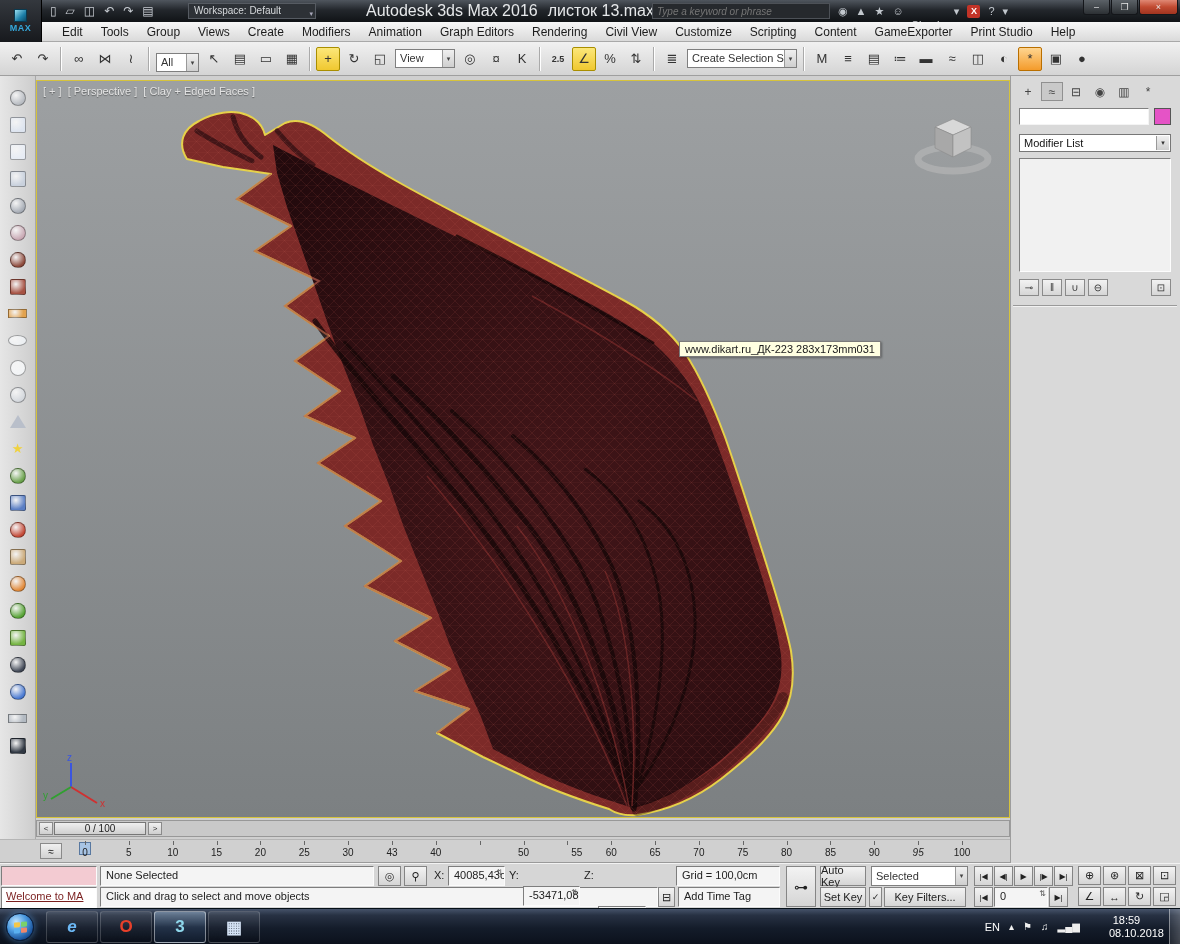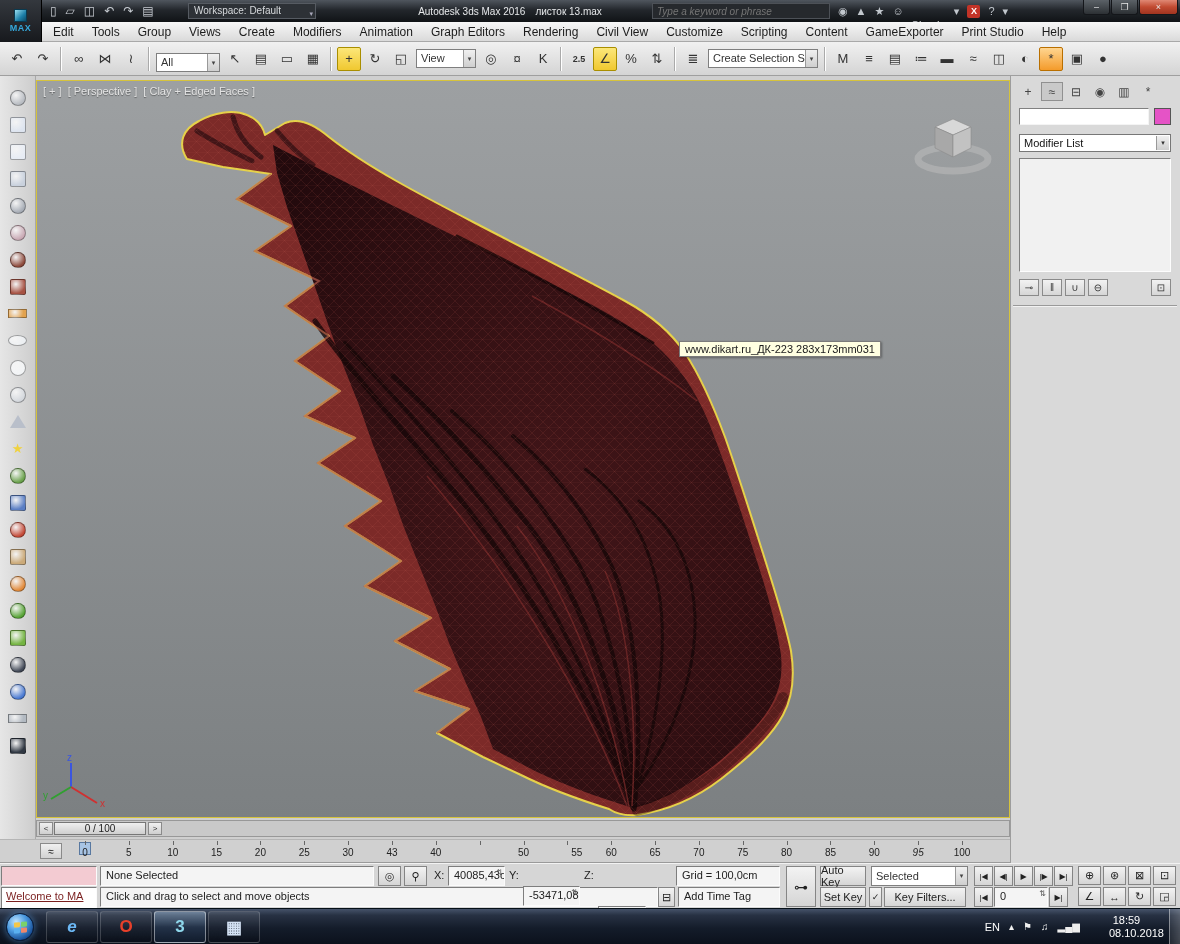--- a/index.html
+++ b/index.html
@@ -14,40 +14,40 @@
     background:linear-gradient(#34383e,#17191d);display:flex;flex-direction:column;
     align-items:center;justify-content:center;gap:1px;border-right:1px solid #000;}
   .logo-cube{width:13px;height:13px;background:linear-gradient(135deg,#9adff0,#1d7fa8 60%,#0c4a66);border:1px solid #0a3a50;}
   .logo-text{font-size:9px;font-weight:bold;color:#35aade;letter-spacing:.5px;}
   .qa{position:absolute;left:50px;top:0;height:22px;display:flex;align-items:center;gap:9px;}
   .qa-ic{color:#c9ced4;font-size:12px;line-height:1;}
   .workspace-dd{position:absolute;left:188px;top:3px;width:128px;height:16px;background:#2d3136;
     border:1px solid #565b62;color:#d6d9dc;font-size:10px;line-height:14px;padding:0 14px 0 5px;white-space:nowrap;}
   .ws-arrow{position:absolute;right:2px;top:3px;font-size:7px;color:#aab;}
   .title-block{position:absolute;left:340px;top:0;width:340px;height:22px;display:flex;align-items:center;
-    justify-content:center;gap:10px;color:#e6e8ea;font-size:10px;white-space:nowrap;}
+    justify-content:center;gap:10px;color:#e6e8ea;font-size:16px;white-space:nowrap;}
   .search-box{position:absolute;left:652px;top:3px;width:178px;height:16px;background:#26292d;
     border:1px solid #4d5157;color:#8f959c;font-size:10px;font-style:italic;padding:0 4px;outline:none;
     font-family:"Liberation Sans",sans-serif;}
   .tb-right{position:absolute;left:838px;top:0;height:22px;display:flex;align-items:center;gap:8px;
     color:#c2c7cd;font-size:11px;}
   .tb-ic{font-size:11px;line-height:1;}
   .x-red{background:#c23327;color:#fff;width:13px;height:13px;display:inline-flex;align-items:center;
     justify-content:center;font-size:9px;font-weight:bold;border-radius:2px;}
   .signin{color:#d6d9dc;margin-top:27px;}
   .win-btns{position:absolute;right:2px;top:0;display:flex;z-index:7;}
   .win-btn{width:27px;height:15px;display:flex;align-items:center;justify-content:center;color:#e8e8e8;
     font-size:9px;background:linear-gradient(#5b6167,#2c3034);border:1px solid #14161a;border-top:none;
     border-radius:0 0 3px 3px;margin-left:1px;}
   .win-btn.close{width:39px;background:linear-gradient(#e08874,#c14a31 50%,#a03420);}
 
   
   .menubar{position:absolute;left:42px;top:22px;width:1138px;height:20px;
     background:linear-gradient(#f7f7f7,#dadada);border-bottom:1px solid #a9a9a9;
-    display:flex;align-items:center;padding-left:2px;}
+    display:flex;align-items:center;padding-left:11px;}
   .menu-item{font-size:12px;color:#1c1c1c;padding:0 9px;height:20px;line-height:20px;}
 
   
   .toolbar{position:absolute;left:0;top:42px;width:1180px;height:34px;
     background:linear-gradient(#f1f1f1,#d4d4d4);border-bottom:1px solid #9f9f9f;
     display:flex;align-items:center;padding-left:4px;}
   .ticon{width:24px;height:24px;margin:0 1px;display:flex;align-items:center;justify-content:center;
     font-size:13px;color:#333;border:1px solid transparent;border-radius:2px;flex:none;}
   .ticon.small{font-size:9px;font-weight:bold;}
   .ticon.active{background:linear-gradient(#fce77a,#f0c830);border-color:#a98e00;}
@@ -229,21 +229,21 @@
     </div>
 
   <div class="toolbar" id="toolbar-items">
       <span class="ticon">↶</span>
       <span class="ticon">↷</span>
       <span class="tsep"></span>
       <span class="ticon">∞</span>
       <span class="ticon">⋈</span>
       <span class="ticon">≀</span>
       <span class="tsep"></span>
-      <span class="tdrop" style="width: 64px; margin-top: 8px;">All<span class="dd9">▾</span></span>
+      <span class="tdrop" style="width: 43px; margin-top: 8px;">All<span class="dd9">▾</span></span>
       <span class="ticon">↖</span>
       <span class="ticon">▤</span>
       <span class="ticon">▭</span>
       <span class="ticon">▦</span>
       <span class="tsep"></span>
       <span class="ticon active">+</span>
       <span class="ticon">↻</span>
       <span class="ticon">◱</span>
       <span class="tdrop" style="width: 60px;">View<span class="dd9">▾</span></span>
       <span class="ticon">◎</span>

